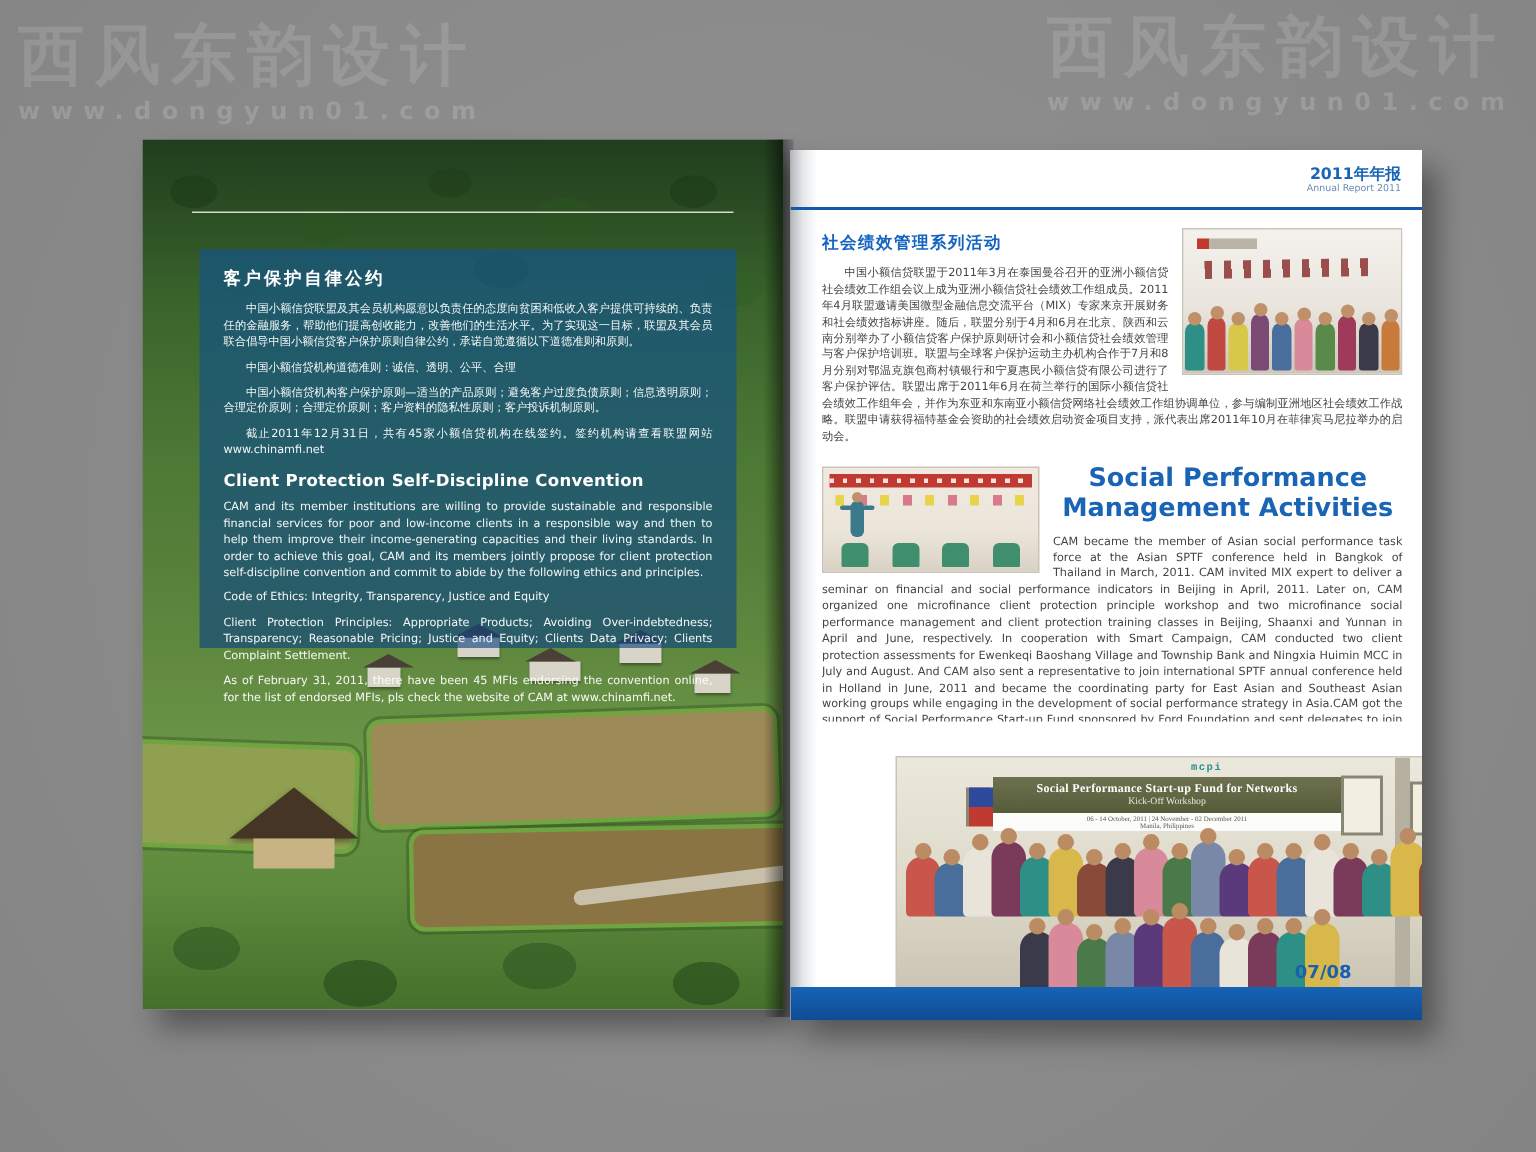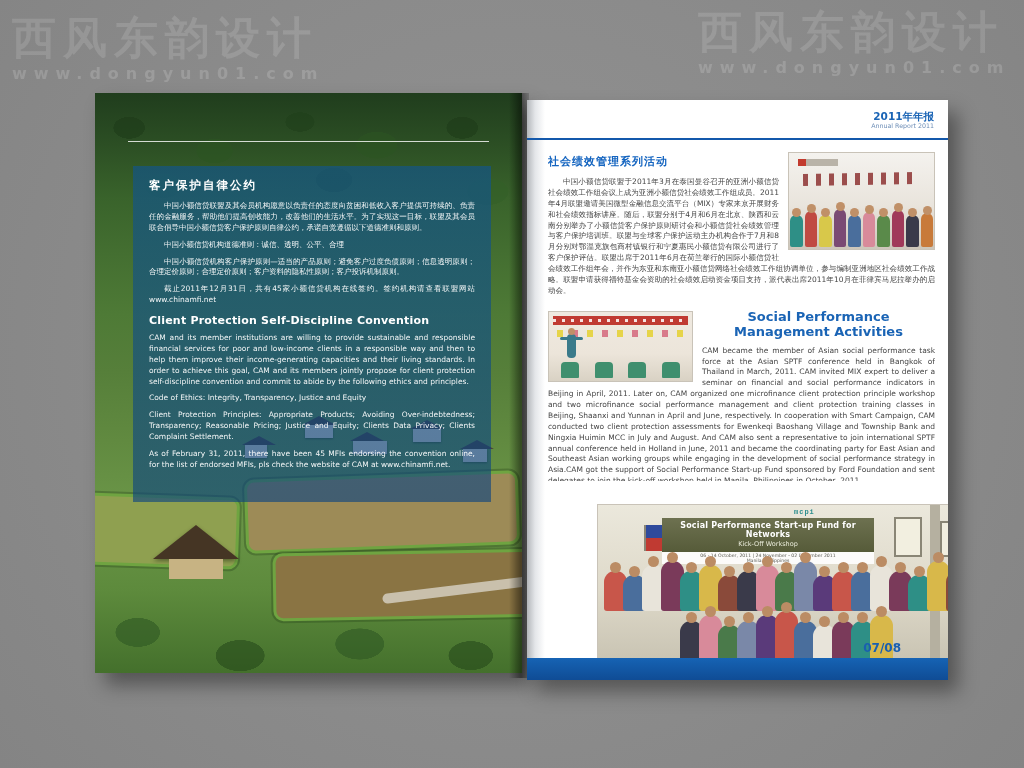--- a/index.html
+++ b/index.html
@@ -47,35 +47,35 @@
   .thatch .wall{position:absolute;left:16px;top:34px;width:54px;height:20px;background:#c7b383;}
   .road{position:absolute;right:-10px;bottom:78px;width:150px;height:10px;background:#cfc9b8;transform:rotate(-7deg);border-radius:5px;opacity:.9;}
   
   .cam-header{position:absolute;left:33px;top:17px;display:flex;align-items:center;color:#fff;text-shadow:0 1px 2px rgba(0,0,0,.5);}
   .cam-logo{width:22px;height:22px;display:inline-block;}
   .cam-names{margin-left:8px;}
   .cam-cn{font-size:11px;font-weight:bold;letter-spacing:2px;}
   .cam-en{font-size:6px;letter-spacing:.4px;margin-top:1px;}
   .header-rule{position:absolute;left:33px;top:48px;width:361px;height:1px;background:rgba(255,255,255,.8);}
   
-  .blue-box{position:absolute;left:38px;top:73px;width:358px;height:336px;
+  .blue-box{position:absolute;left:38px;top:73px;width:358px;height:266px;
     background:linear-gradient(180deg,rgba(14,84,150,.60),rgba(10,66,128,.62));
     box-sizing:border-box;padding:12px 16px 10px;color:#fff;}
   .blue-box h2{margin:0 0 8px;font-size:11.5px;letter-spacing:2px;}
   .blue-box h3{margin:8px 0 6px;font-size:11px;letter-spacing:.2px;}
   .blue-box p{margin:0 0 6px;font-size:7.5px;line-height:1.45;text-align:justify;color:rgba(255,255,255,.94);}
   .blue-box p.cn{text-indent:2em;}
   
   .rp-header{position:absolute;right:14px;top:11px;text-align:right;line-height:1.1;}
   .rp-year{font-size:10.5px;font-weight:bold;color:#1a64b5;}
   .rp-sub{font-size:6.3px;color:#6b8cb5;}
   .rp-rule{position:absolute;left:0;right:0;top:38px;height:2px;background:#1358ab;}
   .rp-body{position:absolute;left:21px;right:13px;top:50px;bottom:0;}
   .sec-cn{margin:4px 0 8px;font-size:11px;font-weight:bold;color:#1565c0;letter-spacing:1px;}
-  .sec-en{margin:0 0 7px;font-size:13px;font-weight:bold;color:#1a64b5;text-align:center;}
+  .sec-en{margin:0 0 7px;font-size:17px;font-weight:bold;color:#1a64b5;text-align:center;}
   .cn-para,.en-para{font-size:7.5px;line-height:1.45;color:#454545;text-align:justify;margin:0;}
   .cn-para{text-indent:2em;}
   .cn-block,.en-block{overflow:hidden;}
   .en-block{margin-top:12px;height:172px;}
   .photo{position:relative;border:1px solid #c9c3b8;background:#eee;box-sizing:border-box;overflow:hidden;}
   .photo-ningxia{float:right;width:147px;height:98px;margin:2px 0 6px 9px;
     background:linear-gradient(180deg,#f4f2ee 0%,#e9e4dc 55%,#cdc6ba 100%);}
   .ph1-logo{position:absolute;top:6px;left:9px;width:40px;height:7px;
     background:linear-gradient(90deg,#c23a2e 0 8px,#b9b3a8 8px 100%);}
   .ph1-callig{position:absolute;top:20px;left:14px;width:78%;height:12px;opacity:.85;
@@ -102,21 +102,21 @@
   
   .photo-group{position:absolute;left:9px;top:338px;width:378px;height:160px;
     background:linear-gradient(180deg,#ebe8dc 0%,#ded9c9 55%,#c8c3b2 100%);}
   .pg-col{position:absolute;right:34px;top:0;bottom:0;width:10px;background:#b5b0a0;}
   .pg-frame{position:absolute;width:24px;height:32px;background:#f2efe0;border:2px solid #8a8676;}
   .pg-frame.f1{right:6px;top:16px;}
   .pg-frame.f2{right:52px;top:12px;height:36px;}
   .pg-flag{position:absolute;left:48px;top:20px;width:16px;height:26px;
     background:linear-gradient(180deg,#2e4a9c 0 50%,#c03a32 50% 100%);box-shadow:-2px 0 0 #8a8676;}
   .pg-mcpi{position:absolute;left:196px;top:3px;font-size:7px;font-weight:bold;color:#2e8f8f;letter-spacing:1px;font-family:Liberation Mono, monospace;}
-  .pg-banner{position:absolute;left:64px;top:13px;width:212px;text-align:center;color:#fff;}
+  .pg-banner{position:absolute;left:64px;top:13px;width:232px;text-align:center;color:#fff;font-family:Liberation Serif, serif;}
   .pg-banner .b-main{background:linear-gradient(180deg,#6d7150,#565b39);padding:3px 4px 4px;}
   .pg-banner .b1{font-size:8px;font-weight:bold;letter-spacing:.2px;}
   .pg-banner .b2{font-size:6.5px;margin-top:1px;color:#e8ead8;}
   .pg-banner .b-sub{background:rgba(255,255,255,.88);color:#5a5a52;padding:1px 2px;}
   .pg-banner .b3{font-size:4.6px;}
   .pg-banner .b4{font-size:4.6px;}
   .crowd{position:absolute;left:4px;right:4px;bottom:2px;height:96px;display:flex;flex-wrap:wrap;
     justify-content:center;align-content:flex-end;align-items:flex-end;}
   .crowd i{display:block;width:23px;height:40px;margin:0 -2px;border-radius:11px 11px 3px 3px;position:relative;flex:0 0 auto;}
   .crowd i::before{content:"";position:absolute;top:-9px;left:6px;width:11px;height:11px;border-radius:50%;background:#bb8c64;}

